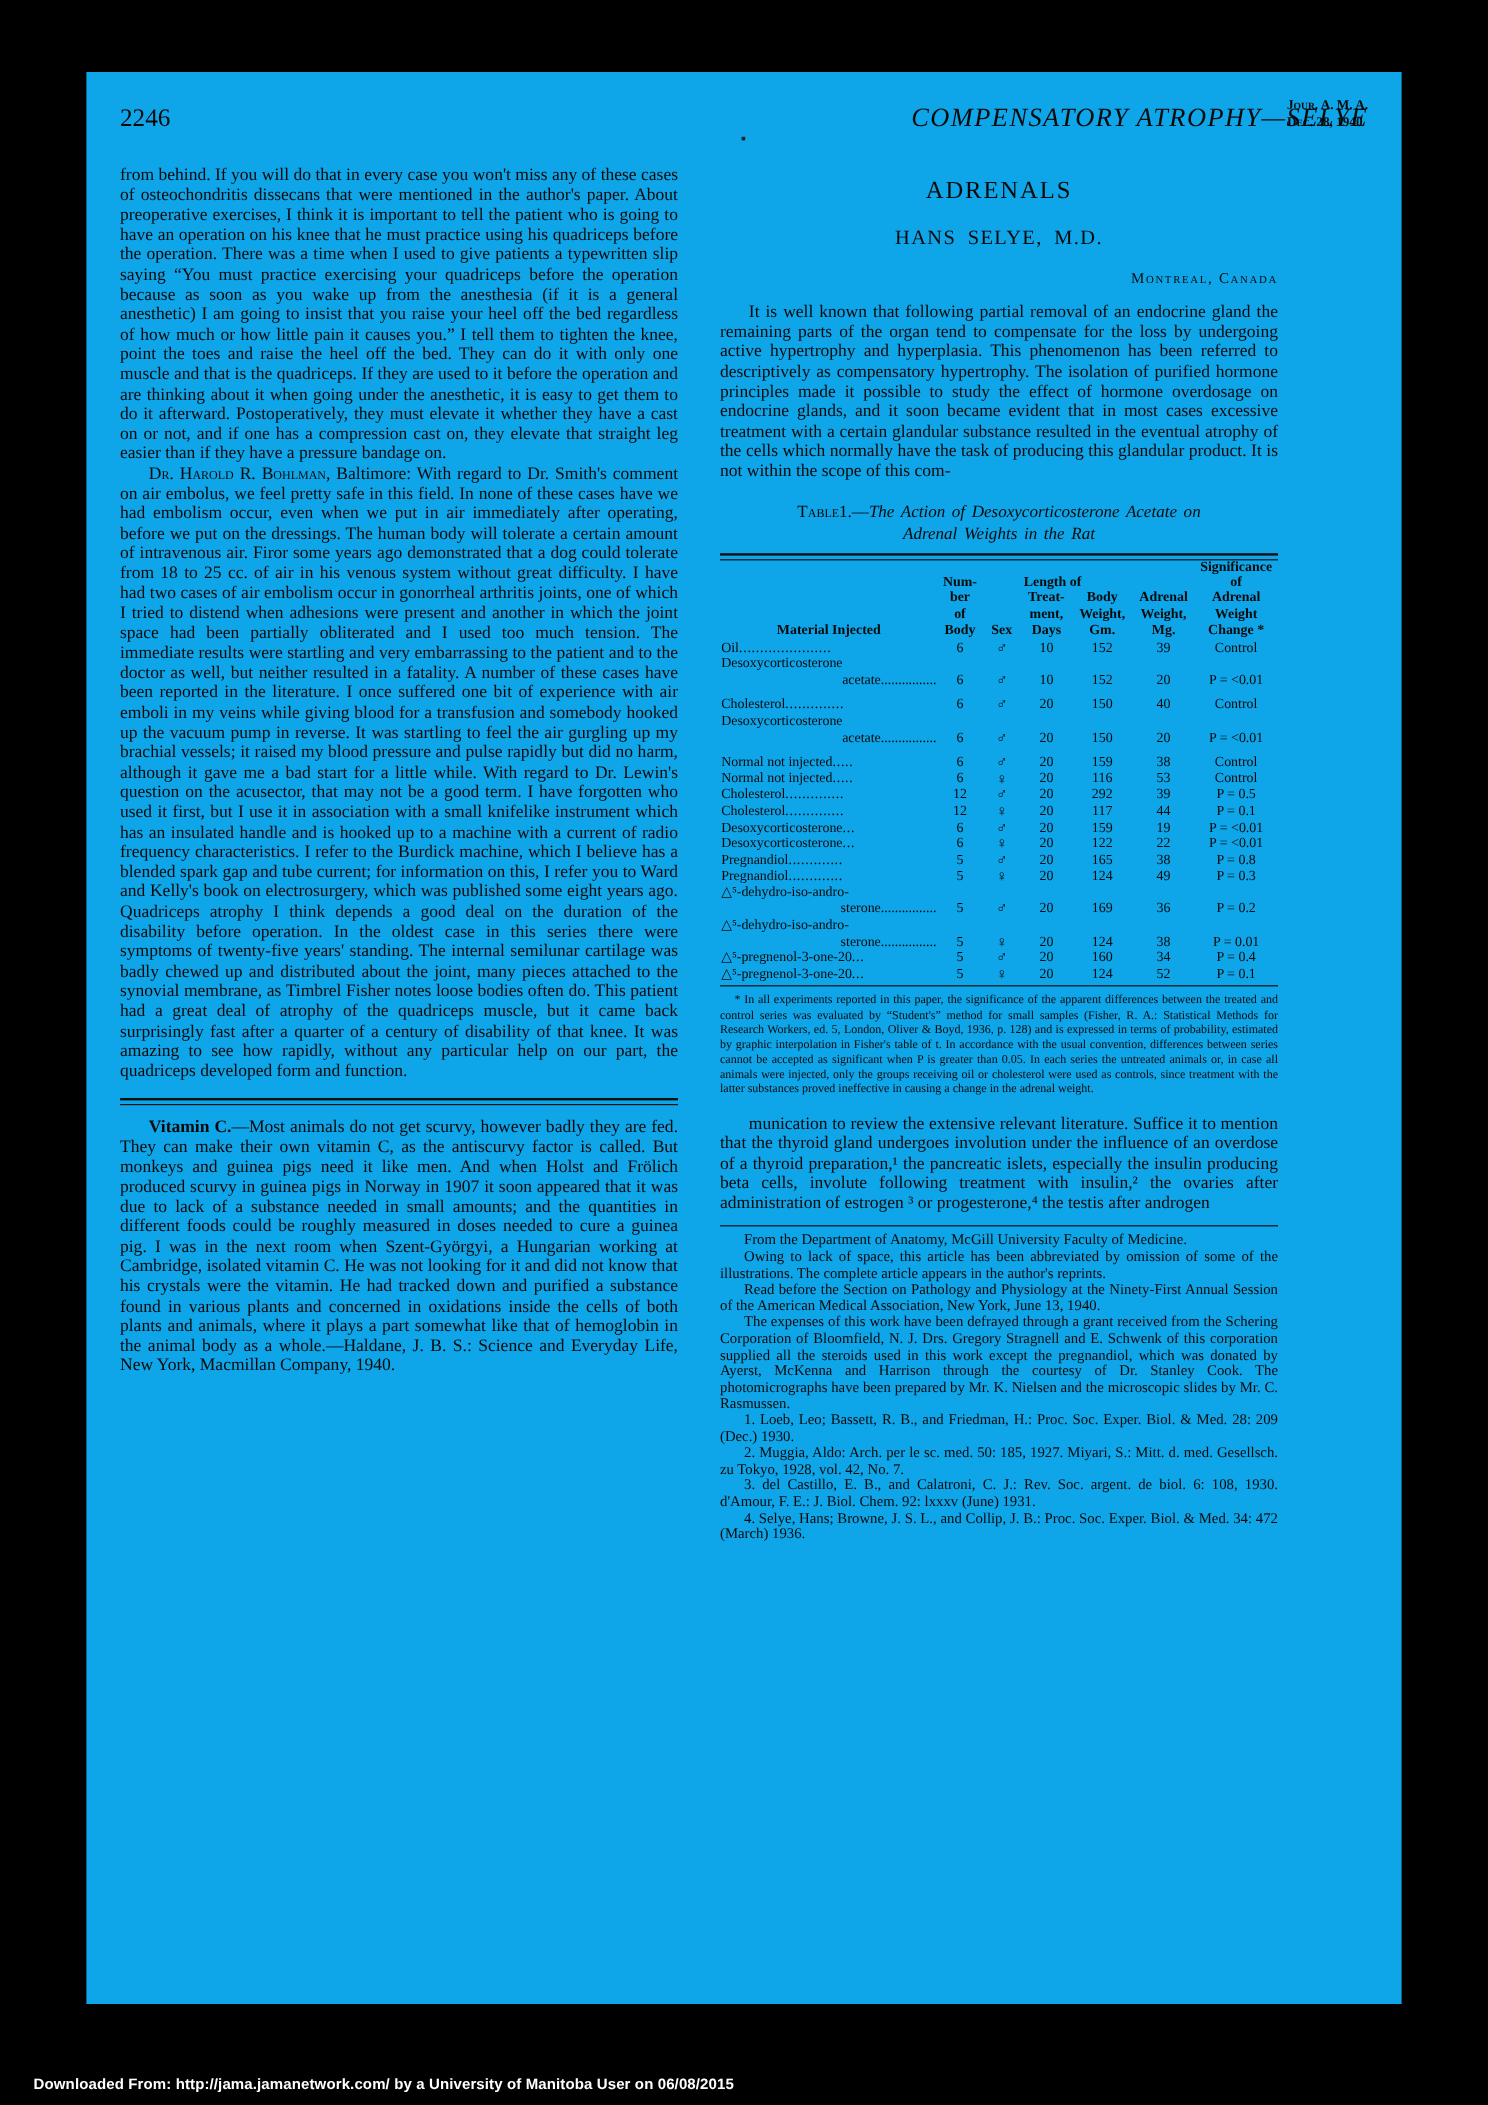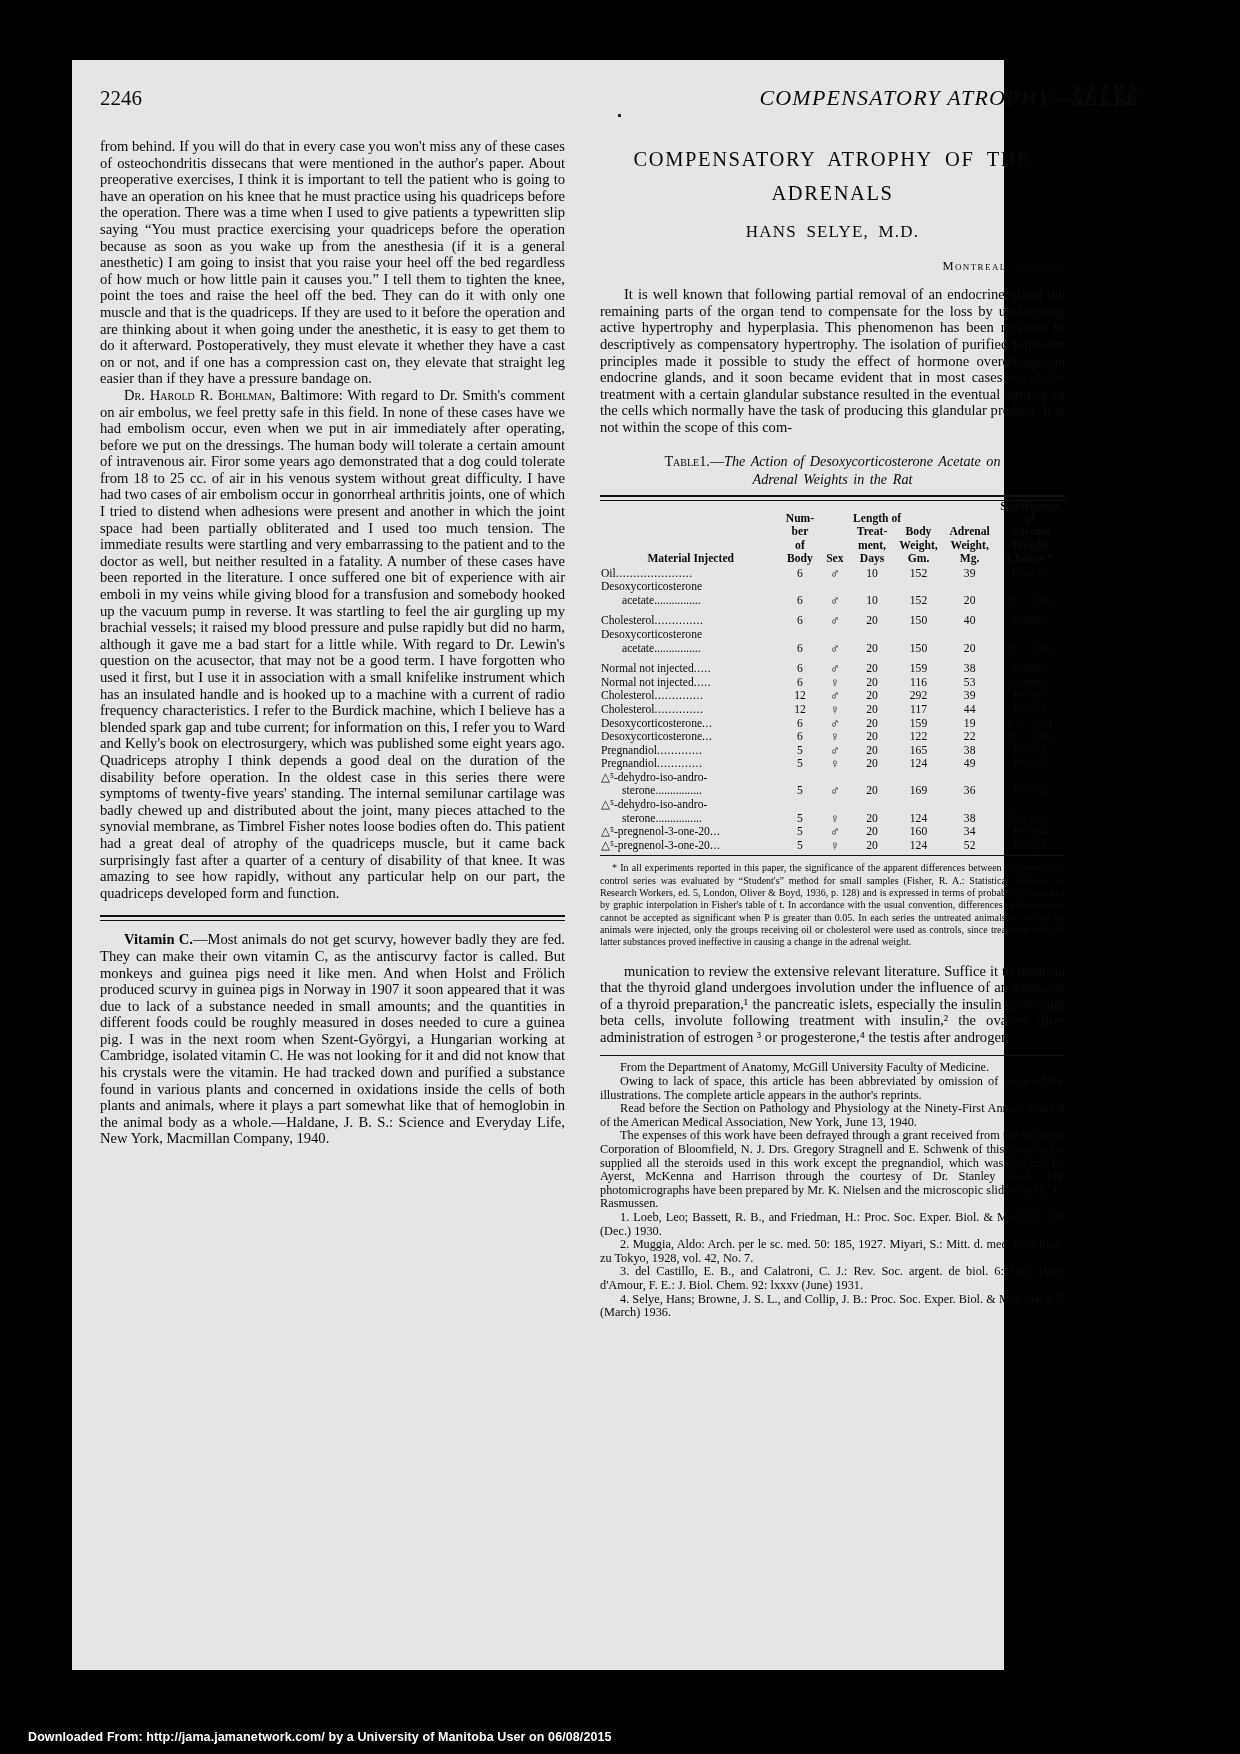--- a/index.html
+++ b/index.html
@@ -11,23 +11,23 @@
     width: 1240px;
     height: 1754px;
     position: relative;
     font-family: "Liberation Serif", "DejaVu Serif", serif;
     overflow: hidden;
   }
   #page {
     position: absolute;
     left: 72px;
     top: 60px;
-    width: 932px;
+    width: 1096px;
     height: 1610px;
-    background: #e5e5e5;
+    background: #0ea5e9;
     color: #0a0a0a;
   }
   #footer-bar {
     position: absolute;
     left: 0;
     bottom: 0;
     width: 1240px;
     height: 34px;
     background: #000000;
     color: #ffffff;
@@ -179,21 +179,21 @@
     padding: 0 1px;
     text-align: center;
     font-weight: normal;
     line-height: 13.6px;
   }
   table.data td.mat {
     text-align: left;
     font-weight: normal;
     white-space: nowrap;
   }
-  table.data td.mat.ind { padding-left: 22px; }
+  table.data td.mat.ind { padding-left: 22px; text-align: right; }
   table.data tr.sp td { padding-top: 7px; }
   .dots { letter-spacing: 0.6px; }
   .sym { font-size: 13px; }
 
   .tbl-foot {
     font-size: 10px;
     line-height: 12.3px;
     text-align: justify;
     margin-top: 6px;
     font-family: "Liberation Serif", serif;
@@ -244,21 +244,20 @@
       <p class="noind">from behind. If you will do that in every case you won't miss any of these cases of osteochondritis dissecans that were mentioned in the author's paper. About preoperative exercises, I think it is important to tell the patient who is going to have an operation on his knee that he must practice using his quadriceps before the operation. There was a time when I used to give patients a typewritten slip saying “You must practice exercising your quadriceps before the operation because as soon as you wake up from the anesthesia (if it is a general anesthetic) I am going to insist that you raise your heel off the bed regardless of how much or how little pain it causes you.” I tell them to tighten the knee, point the toes and raise the heel off the bed. They can do it with only one muscle and that is the quadriceps. If they are used to it before the operation and are thinking about it when going under the anesthetic, it is easy to get them to do it afterward. Postoperatively, they must elevate it whether they have a cast on or not, and if one has a compression cast on, they elevate that straight leg easier than if they have a pressure bandage on.</p>
       <p><span class="disc-name">Dr. Harold R. Bohlman,</span><span> Baltimore: With regard to Dr. Smith's comment on air embolus, we feel pretty safe in this field. In none of these cases have we had embolism occur, even when we put in air immediately after operating, before we put on the dressings. The human body will tolerate a certain amount of intravenous air. Firor some years ago demonstrated that a dog could tolerate from 18 to 25 cc. of air in his venous system without great difficulty. I have had two cases of air embolism occur in gonorrheal arthritis joints, one of which I tried to distend when adhesions were present and another in which the joint space had been partially obliterated and I used too much tension. The immediate results were startling and very embarrassing to the patient and to the doctor as well, but neither resulted in a fatality. A number of these cases have been reported in the literature. I once suffered one bit of experience with air emboli in my veins while giving blood for a transfusion and somebody hooked up the vacuum pump in reverse. It was startling to feel the air gurgling up my brachial vessels; it raised my blood pressure and pulse rapidly but did no harm, although it gave me a bad start for a little while. With regard to Dr. Lewin's question on the acusector, that may not be a good term. I have forgotten who used it first, but I use it in association with a small knifelike instrument which has an insulated handle and is hooked up to a machine with a current of radio frequency characteristics. I refer to the Burdick machine, which I believe has a blended spark gap and tube current; for information on this, I refer you to Ward and Kelly's book on electrosurgery, which was published some eight years ago. Quadriceps atrophy I think depends a good deal on the duration of the disability before operation. In the oldest case in this series there were symptoms of twenty-five years' standing. The internal semilunar cartilage was badly chewed up and distributed about the joint, many pieces attached to the synovial membrane, as Timbrel Fisher notes loose bodies often do. This patient had a great deal of atrophy of the quadriceps muscle, but it came back surprisingly fast after a quarter of a century of disability of that knee. It was amazing to see how rapidly, without any particular help on our part, the quadriceps developed form and function.</span></p>
 
       <div class="vit-rule-top"></div>
 
       <p><span class="vit-head">Vitamin C.</span><span>—Most animals do not get scurvy, however badly they are fed. They can make their own vitamin C, as the antiscurvy factor is called. But monkeys and guinea pigs need it like men. And when Holst and Frölich produced scurvy in guinea pigs in Norway in 1907 it soon appeared that it was due to lack of a substance needed in small amounts; and the quantities in different foods could be roughly measured in doses needed to cure a guinea pig. I was in the next room when Szent-Györgyi, a Hungarian working at Cambridge, isolated vitamin C. He was not looking for it and did not know that his crystals were the vitamin. He had tracked down and purified a substance found in various plants and concerned in oxidations inside the cells of both plants and animals, where it plays a part somewhat like that of hemoglobin in the animal body as a whole.—Haldane, J. B. S.: Science and Everyday Life, New York, Macmillan Company, 1940.</span></p>
     </div>
 
     <div class="col right">
 
-      <div class="art-title">COMPENSATORY   ATROPHY   OF   THE</div>
       <div class="art-title">ADRENALS</div>
       <div class="art-author">HANS   SELYE,  M.D.</div>
       <div class="art-place">Montreal, Canada</div>
 
       <p>It is well known that following partial removal of an endocrine gland the remaining parts of the organ tend to compensate for the loss by undergoing active hypertrophy and hyperplasia. This phenomenon has been referred to descriptively as compensatory hypertrophy. The isolation of purified hormone principles made it possible to study the effect of hormone overdosage on endocrine glands, and it soon became evident that in most cases excessive treatment with a certain glandular substance resulted in the eventual atrophy of the cells which normally have the task of producing this glandular product. It is not within the scope of this com-</p>
 
       <div class="tbl-wrap">
         <div class="tbl-caption">
           <span class="lbl">Table</span><span class="lbl">1.—</span><span>The Action of Desoxycorticosterone Acetate on</span><br>
           <span>Adrenal Weights in the Rat</span>

